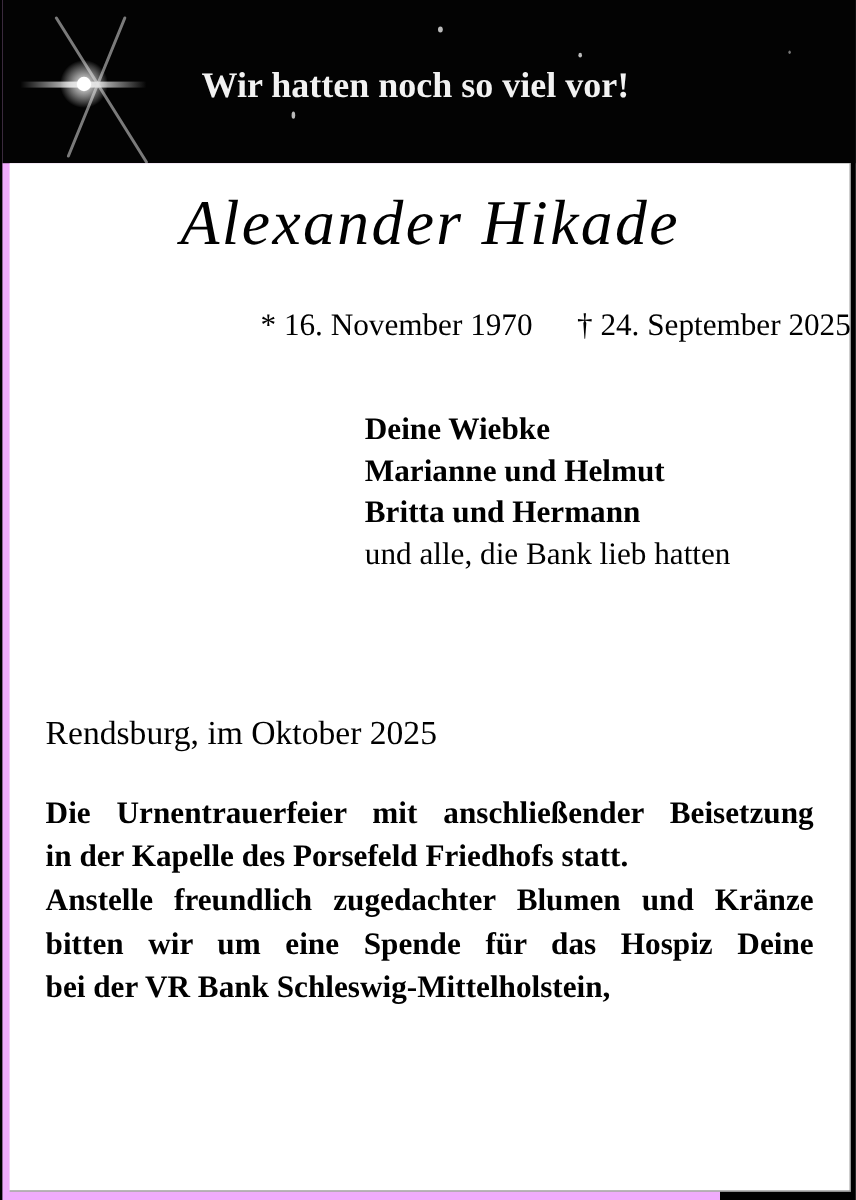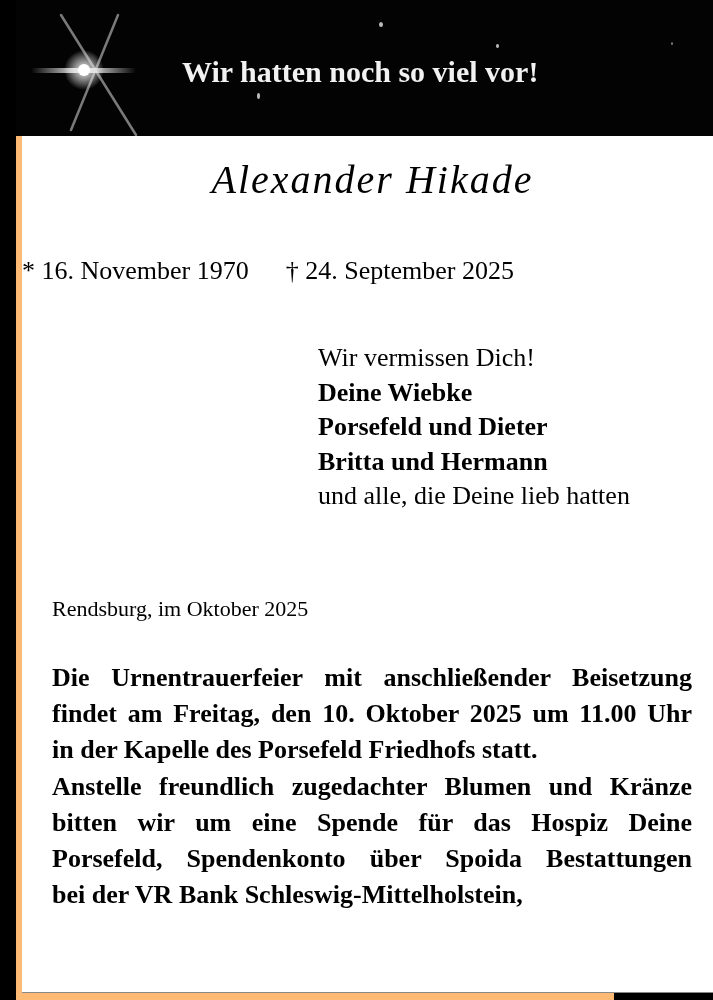--- a/index.html
+++ b/index.html
@@ -10,23 +10,23 @@
     body {
       width: 713px;
       height: 1000px;
       position: relative;
       overflow: hidden;
       font-family: "Liberation Serif", "DejaVu Serif", serif;
       color: #000;
     }
     .frame {
       position: absolute;
-      left: 16px; top: 0;
+      left: 2px; top: 0;
       width: 598px; height: 1000px;
-      background: #fdba74;
+      background: #f0abfc;
     }
     .banner {
       position: absolute;
       left: 0; top: 0;
       width: 713px; height: 136px;
       background: #030303;
       overflow: hidden;
     }
     .banner .star {
       position: absolute;
@@ -59,48 +59,48 @@
       border-right: 1px solid #888;
       border-bottom: 1px solid #888;
       box-sizing: border-box;
     }
     .name {
       position: absolute;
       left: 0; top: 24px;
       width: 701px;
       text-align: center;
       font-style: italic;
-      font-size: 40px;
+      font-size: 53px;
       letter-spacing: 2px;
       line-height: 1;
       white-space: nowrap;
     }
     .dates {
       position: absolute;
       left: 0; top: 120px;
       width: 701px;
-      text-align: left;
+      text-align: right;
       font-size: 26px;
       white-space: nowrap;
     }
     .dates .gap { display: inline-block; width: 24px; }
     .family {
       position: absolute;
       left: 296px;
       top: 205px;
       font-size: 26px;
       line-height: 34.5px;
     }
     .family div { white-space: nowrap; }
     .family .b { font-weight: bold; }
     .place {
       position: absolute;
       left: 30px;
       top: 460px;
-      font-size: 22px;
+      font-size: 28px;
       white-space: nowrap;
     }
     .info {
       position: absolute;
       left: 30px;
       top: 524px;
       width: 640px;
       font-size: 26px;
       line-height: 36.2px;
       font-weight: bold;
@@ -156,33 +156,30 @@
 
     <div class="dates">
       <span>*</span>
       <span>16. November 1970</span>
       <span class="gap"></span>
       <span>†</span>
       <span>24. September 2025</span>
     </div>
 
     <div class="family">
-      <div>Wir vermissen Dich!</div>
       <div class="b">Deine Wiebke</div>
-      <div class="b">Porsefeld und Dieter</div>
+      <div class="b">Marianne und Helmut</div>
       <div class="b">Britta und Hermann</div>
-      <div>und alle, die Deine lieb hatten</div>
+      <div>und alle, die Bank lieb hatten</div>
     </div>
 
     <div class="place">Rendsburg, im Oktober 2025</div>
 
     <div class="info">
       <span class="j">Die Urnentrauerfeier mit anschließender Beisetzung</span>
-      <span class="j">findet am Freitag, den 10. Oktober 2025 um 11.00 Uhr</span>
       <span class="l">in der Kapelle des Porsefeld Friedhofs statt.</span>
       <span class="j">Anstelle freundlich zugedachter Blumen und Kränze</span>
       <span class="j">bitten wir um eine Spende für das Hospiz Deine</span>
-      <span class="j">Porsefeld, Spendenkonto über Spoida Bestattungen</span>
       <span class="l">bei der VR Bank Schleswig-Mittelholstein,</span>
     </div>
 
   </div>
 </div>
 
 </body></html>

